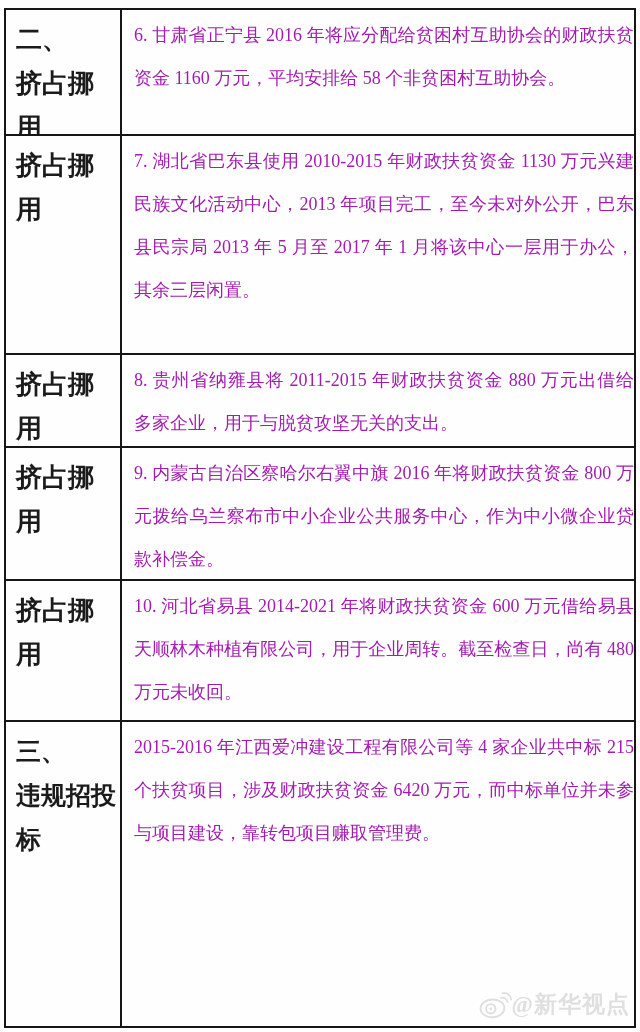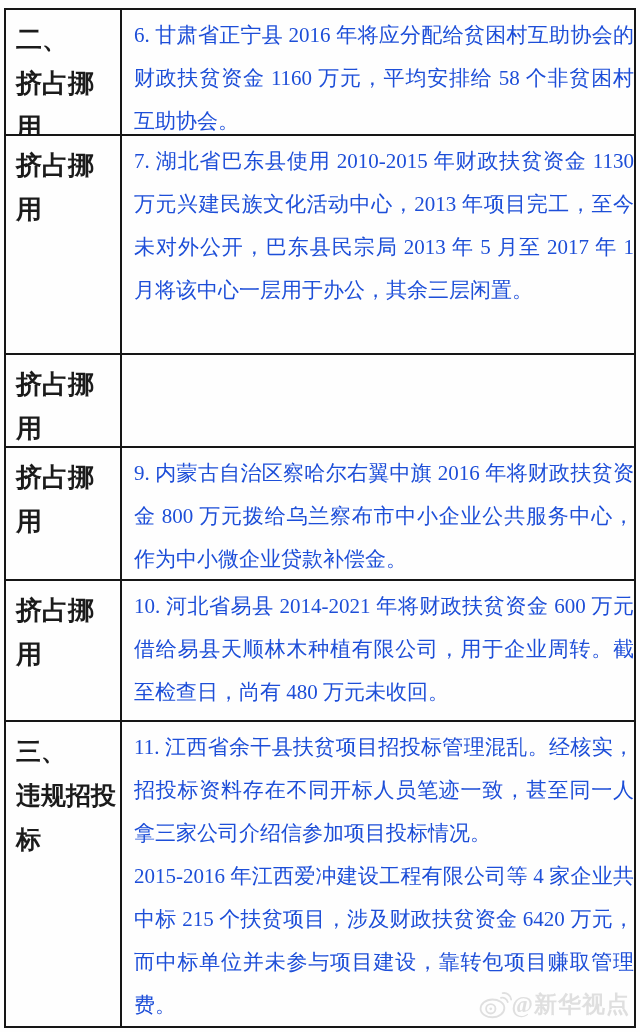--- a/index.html
+++ b/index.html
@@ -50,22 +50,22 @@
   }
   .r6 .cat-label{font-size:25px;}
   .case-cell{
     flex:1;
     box-sizing:border-box;
     padding:4px 0 0 12px;
     overflow:hidden;
   }
   .case-cell p{
     margin:0;
-    font-size:21px;
-    color:#1d4ed8;
+    font-size:18px;
+    color:#a21caf;
     line-height:43px;
     text-align:justify;
     text-justify:inter-ideograph;
     word-break:break-all;
   }
   .watermark{
     position:absolute;
     right:10px;bottom:12px;
     display:flex;align-items:center;gap:0;
     opacity:0.55;
@@ -101,20 +101,23 @@
       </div>
       <div class="case-cell">
         <p>7. 湖北省巴东县使用 2010-2015 年财政扶贫资金 1130 万元兴建民族文化活动中心，2013 年项目完工，至今未对外公开，巴东县民宗局 2013 年 5 月至 2017 年 1 月将该中心一层用于办公，其余三层闲置。</p>
       </div>
     </div>
 
     <div class="row r3">
       <div class="cat-cell">
         <div class="cat-label">挤占挪用</div>
       </div>
+      <div class="case-cell">
+        <p>8. 贵州省纳雍县将 2011-2015 年财政扶贫资金 880 万元出借给多家企业，用于与脱贫攻坚无关的支出。</p>
+      </div>
     </div>
 
     <div class="row r4">
       <div class="cat-cell">
         <div class="cat-label">挤占挪用</div>
       </div>
       <div class="case-cell">
         <p>9. 内蒙古自治区察哈尔右翼中旗 2016 年将财政扶贫资金 800 万元拨给乌兰察布市中小企业公共服务中心，作为中小微企业贷款补偿金。</p>
       </div>
     </div>
@@ -127,21 +130,20 @@
         <p>10. 河北省易县 2014-2021 年将财政扶贫资金 600 万元借给易县天顺林木种植有限公司，用于企业周转。截至检查日，尚有 480 万元未收回。</p>
       </div>
     </div>
 
     <div class="row r6">
       <div class="cat-cell">
         <div class="cat-label">三、
 违规招投标</div>
       </div>
       <div class="case-cell">
-        <p>11. 江西省余干县扶贫项目招投标管理混乱。经核实，招投标资料存在不同开标人员笔迹一致，甚至同一人拿三家公司介绍信参加项目投标情况。</p>
         <p>2015-2016 年江西爱冲建设工程有限公司等 4 家企业共中标 215 个扶贫项目，涉及财政扶贫资金 6420 万元，而中标单位并未参与项目建设，靠转包项目赚取管理费。</p>
       </div>
     </div>
 
   </div>
 
   <div class="watermark">
     <span>
       <svg class="weibo-glyph" width="34" height="28" viewBox="0 0 40 33">
         <g fill="none" stroke="#c7c7c7" stroke-width="2.2" stroke-linecap="round">

